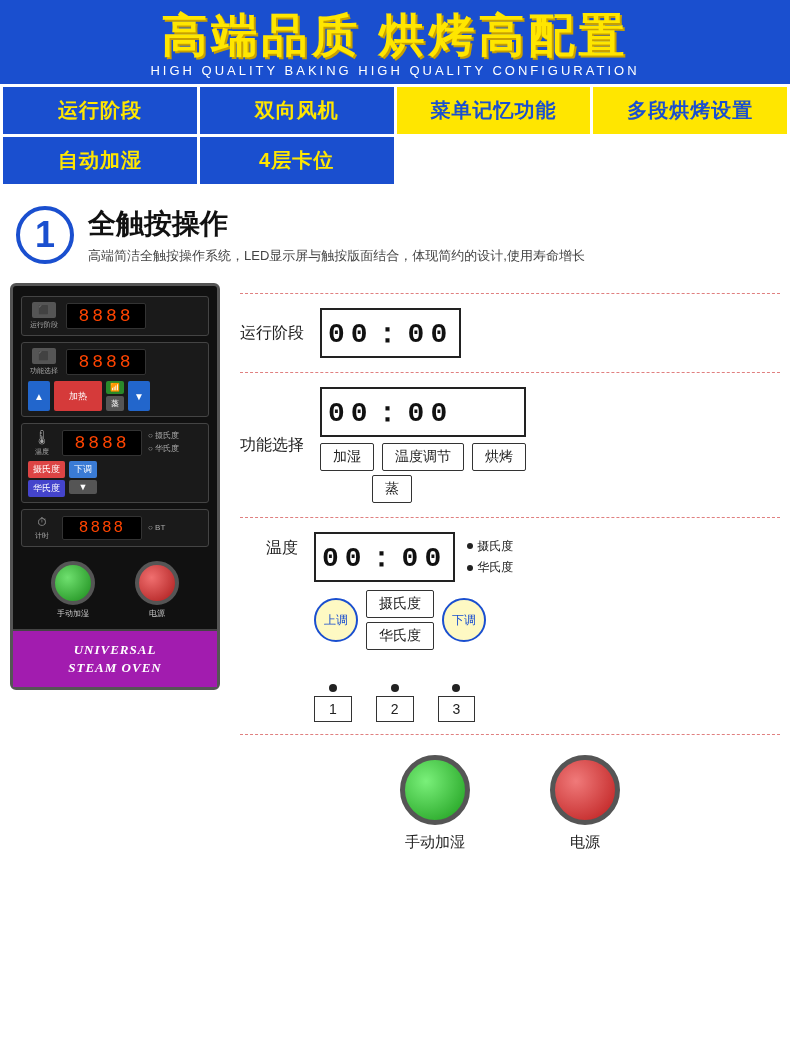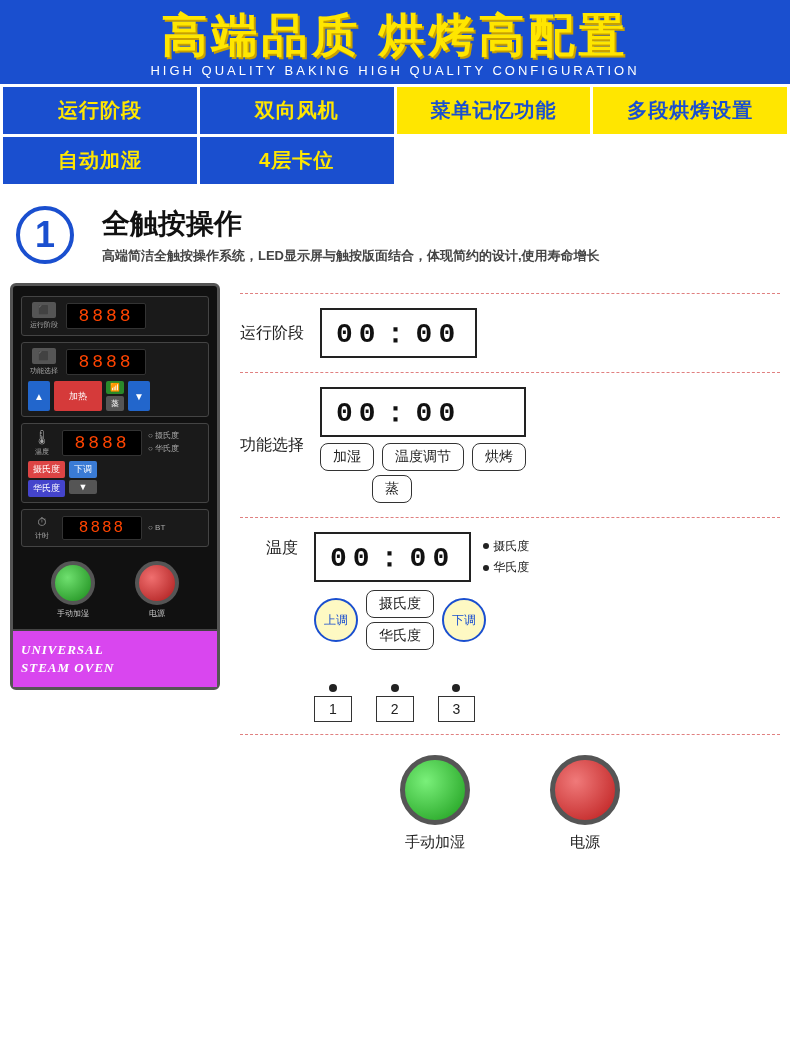--- a/index.html
+++ b/index.html
@@ -76,32 +76,31 @@
       border: 4px solid #1a4fcf;
       background: #fff;
       color: #1a4fcf;
       font-size: 36px;
       font-weight: 900;
       display: flex;
       align-items: center;
       justify-content: center;
       flex-shrink: 0;
     }
-    .section-title-block { flex: 1; margin-left: 14px; }
+    .section-title-block { flex: 1; }
     .section-title-main {
       font-size: 28px;
       font-weight: 900;
       color: #111;
     }
     .section-title-sub {
       font-size: 13px;
       color: #444;
       margin-top: 3px;
       line-height: 1.5;
-      font-weight: bold;
     }
 
     
     .main-content {
       display: flex;
       padding: 10px 10px 20px 10px;
       gap: 20px;
       align-items: flex-start;
     }
 
@@ -192,24 +191,25 @@
       text-align: center;
     }
     .panel-btn-wrap {
       display: flex;
       flex-direction: column;
       align-items: center;
       gap: 3px;
     }
 
     .panel-footer {
-      background: #d946ef;
+      background: #a21caf;
       border-top: 2px solid #444;
       margin: 0 -8px;
       padding: 10px 8px 10px;
+      text-align: center;
     }
     .panel-footer-text {
       color: #fff;
       font-style: italic;
       font-weight: bold;
       font-size: 13px;
       letter-spacing: 1px;
       line-height: 1.4;
       font-family: Georgia, serif;
     }
@@ -233,32 +233,32 @@
       min-width: 58px;
       text-align: right;
       flex-shrink: 0;
     }
     .diagram-display {
       font-family: 'Courier New', monospace;
       font-size: 28px;
       color: #111;
       background: #fff;
       border: 2px solid #222;
-      padding: 4px 14px;
+      padding: 4px 6px;
       letter-spacing: 6px;
       font-weight: 900;
     }
 
     .diag-btn {
       background: #fff;
       border: 1.5px solid #333;
       font-size: 14px;
       color: #222;
       padding: 4px 12px;
-      border-radius: 8px;
+      border-radius: 2px;
       cursor: pointer;
       font-family: 'SimHei', 'Microsoft YaHei', sans-serif;
     }
 
     .temp-side-labels {
       font-size: 12px;
       color: #222;
       line-height: 1.8;
     }
     .temp-side-labels .dot-line {

